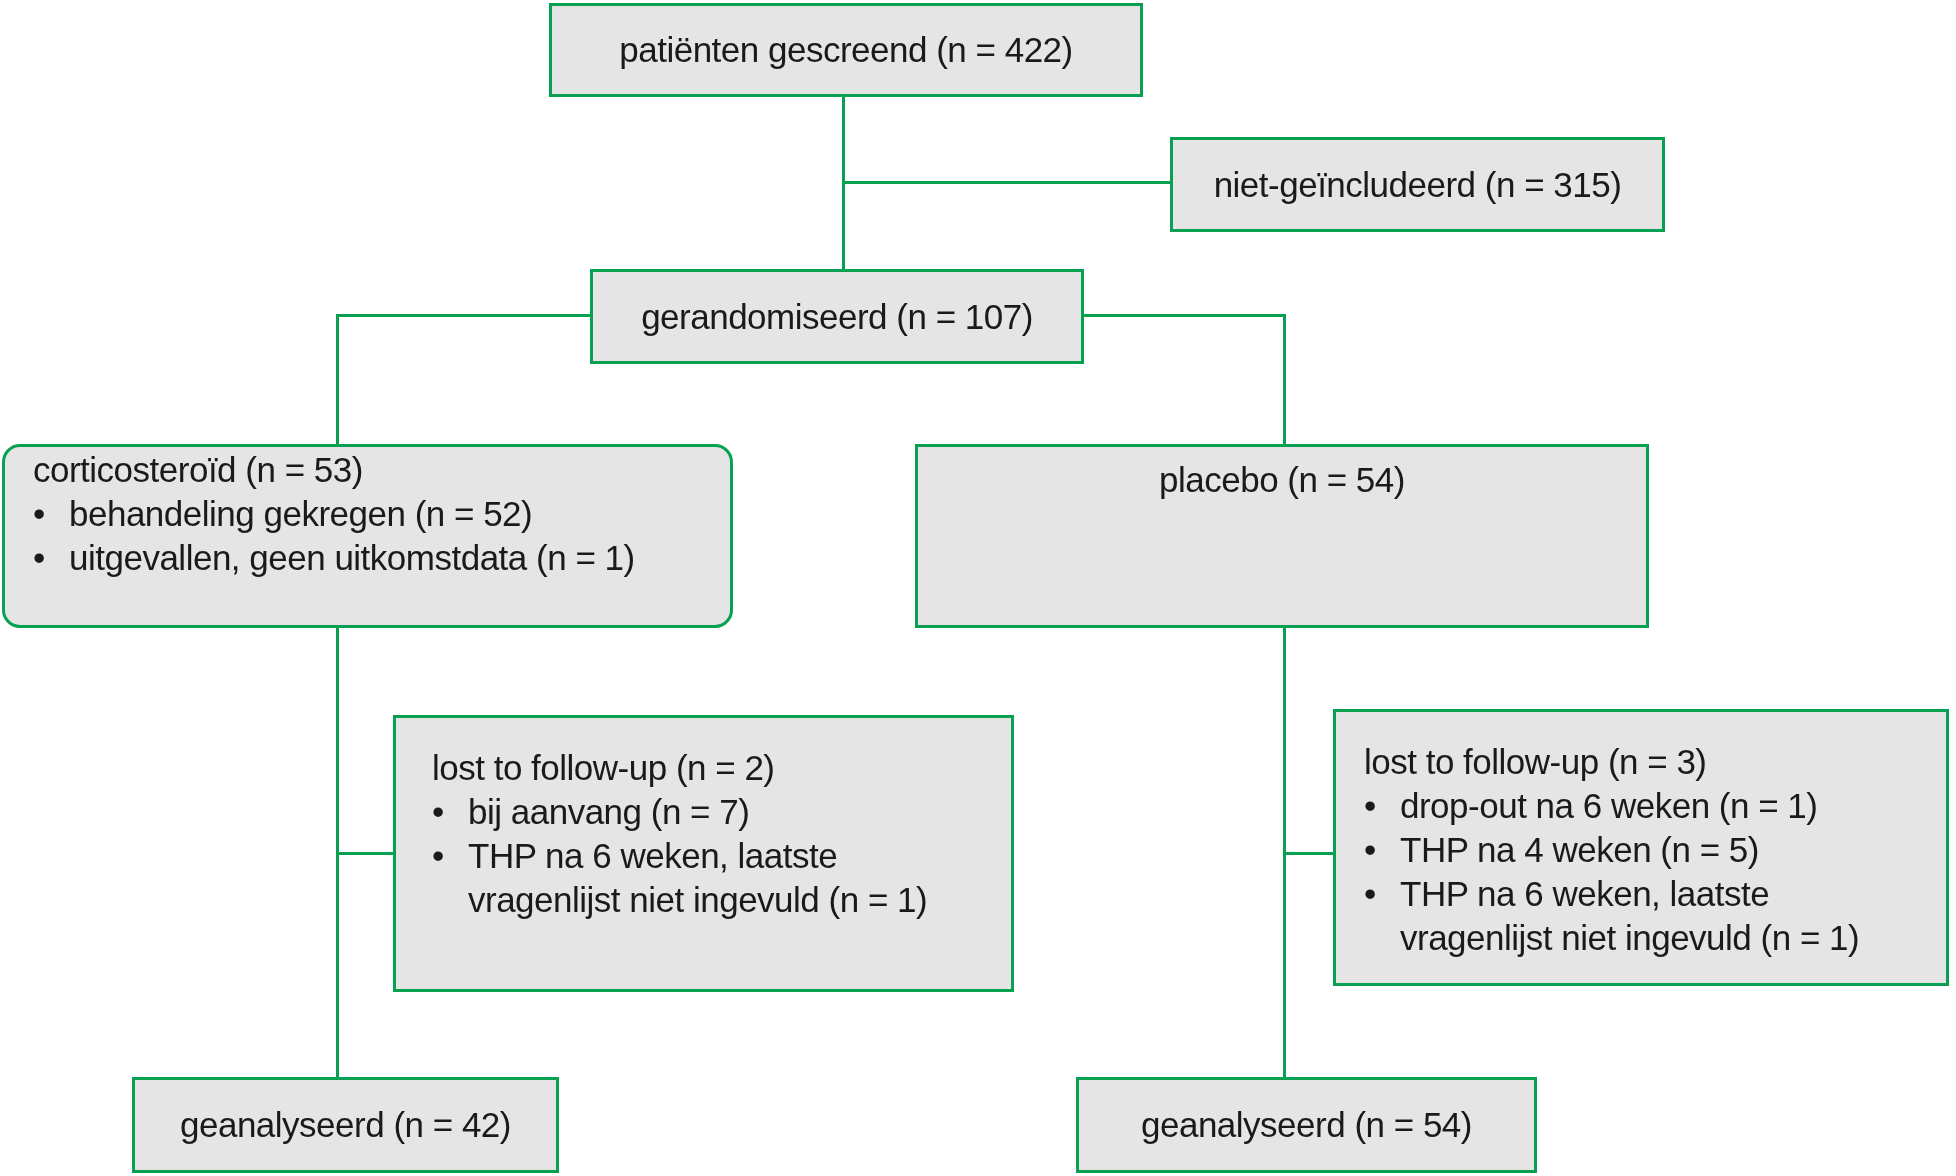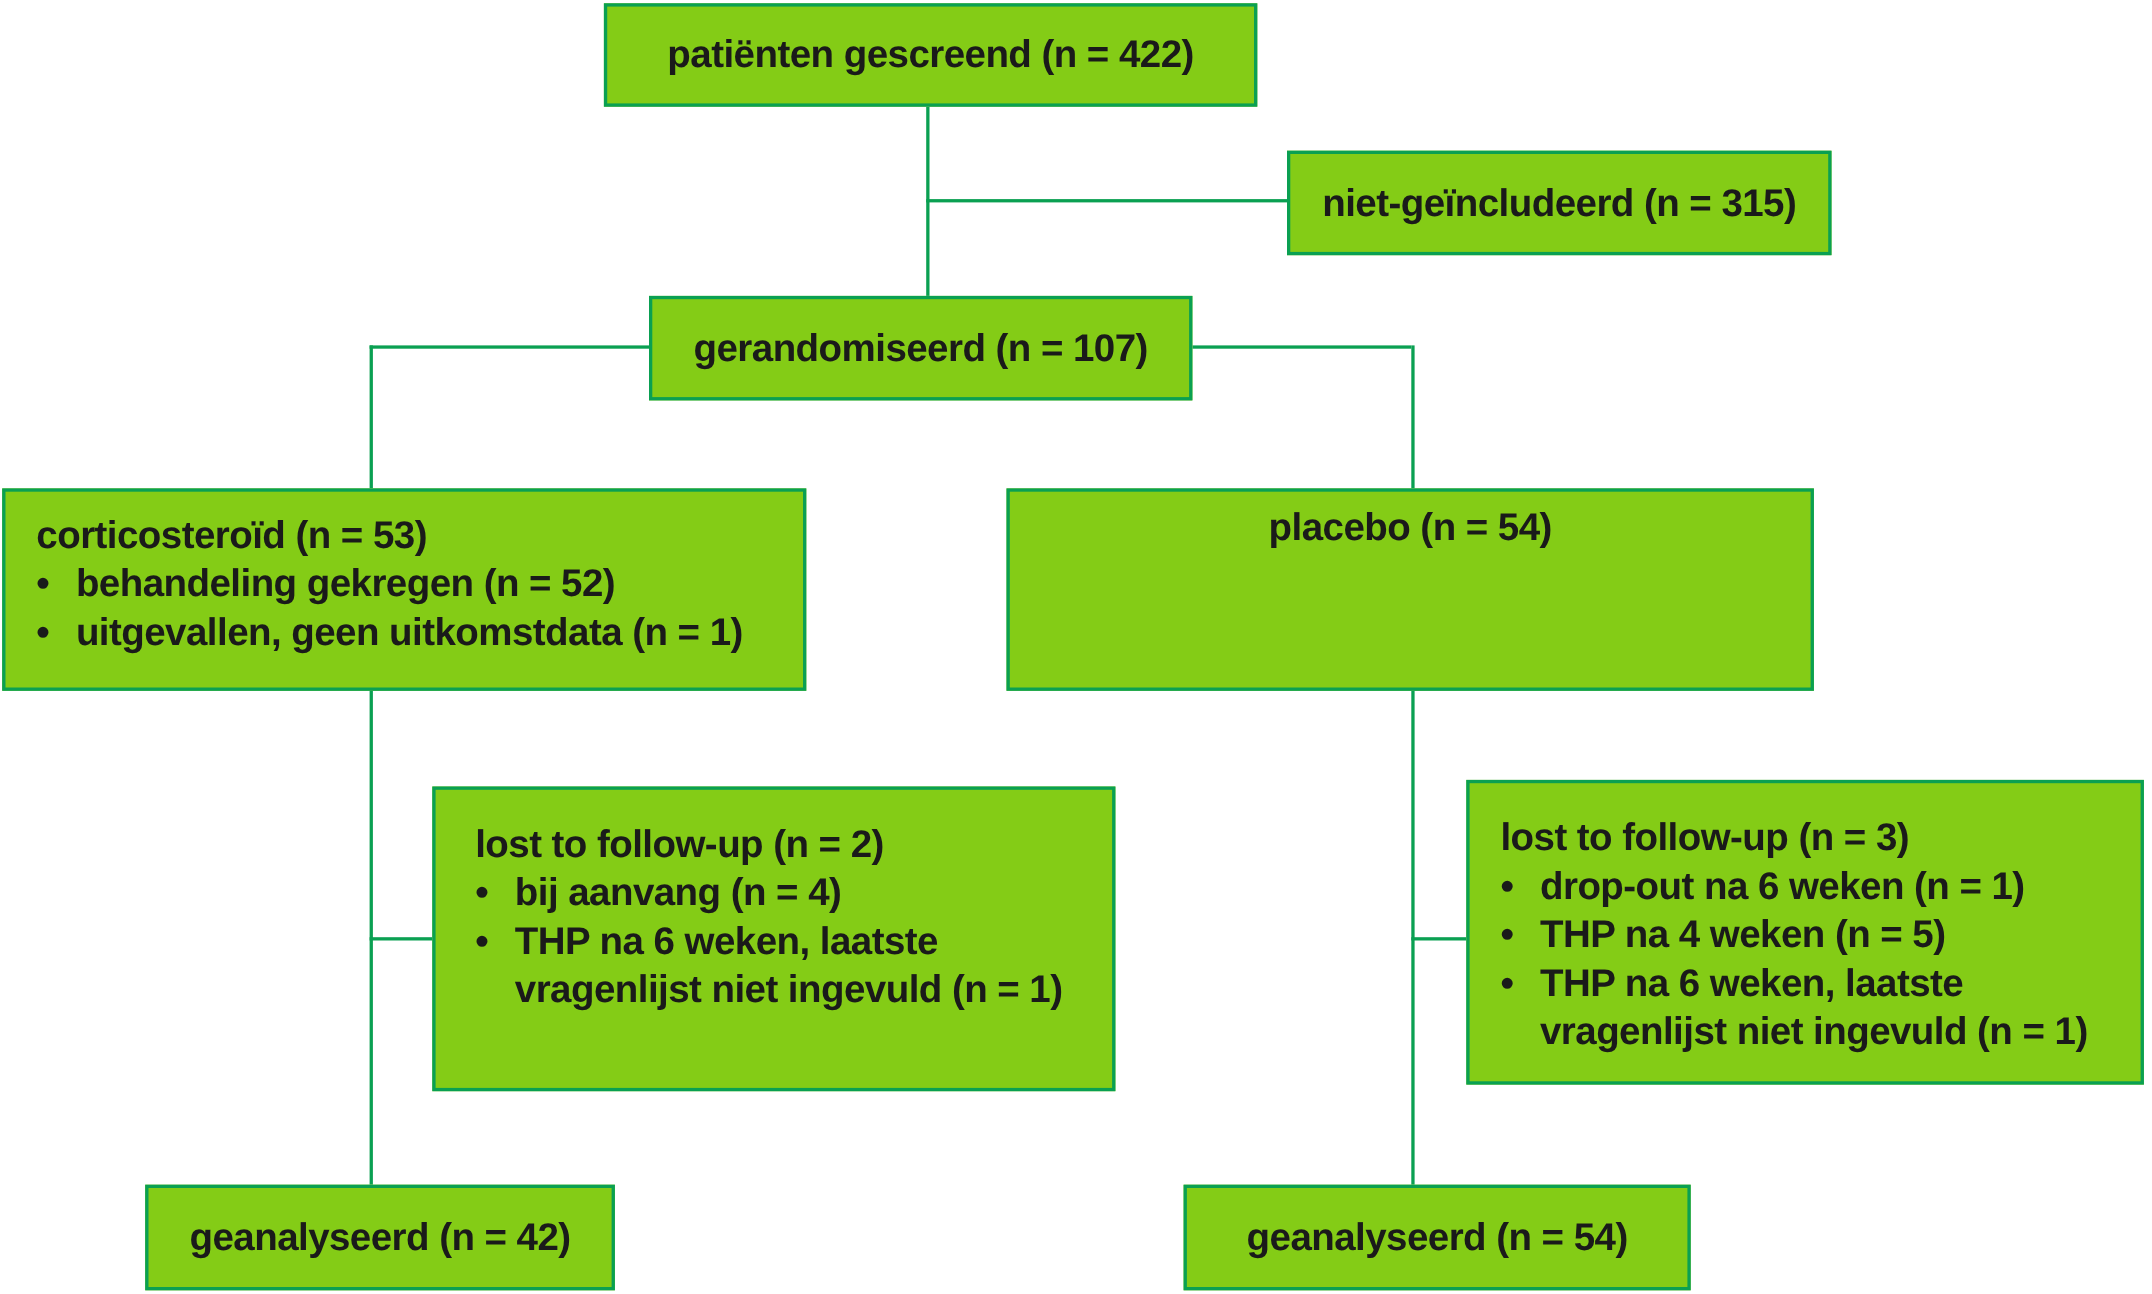--- a/index.html
+++ b/index.html
@@ -9,43 +9,42 @@
     height: 1176px;
     background: var(--bg, #ffffff);
     font-family: "Liberation Sans", sans-serif;
     color: var(--text, #1a1a1a);
     overflow: hidden;
   }
   .box {
     position: absolute;
     box-sizing: border-box;
     border: 3px solid var(--green, #0aa052);
-    background: #84cc16;
+    background: #e5e5e5;
     font-size: 35px;
     letter-spacing: -0.5px;
     white-space: nowrap;
-    font-weight: bold;
   }
   .box.center {
     display: flex;
     align-items: center;
     justify-content: center;
   }
   .box.toplabel {
     display: flex;
     align-items: flex-start;
     justify-content: center;
     padding-top: 11px;
     line-height: 44px;
   }
   .box.multi {
     padding-left: 28px;
     line-height: 44px;
   }
-  .box.multi.pt18 { padding-top: 18px; }
+  .box.multi.pt18 { padding-top: 1px; border-radius: 18px; }
   .box.multi.pt28 { padding-top: 28px; }
   .bline { display: flex; }
   .marker { width: 36px; flex: 0 0 36px; }
   .conn { position: absolute; background: var(--green, #0aa052); }
   .conn.v { width: 3px; }
   .conn.h { height: 3px; }
 </style>
 </head>
 <body>
 
@@ -91,21 +90,21 @@
   </div>
 
   <div class="box toplabel" style="left:915px; top:444px; width:734px; height:184px;">
     <span>placebo (n = 54)</span>
   </div>
 
   <div class="box multi pt28" style="left:393px; top:715px; width:621px; height:277px;padding-left:36px;">
     <div>lost to follow-up (n = 2)</div>
     <div class="bline">
       <span class="marker">•</span>
-      <span>bij aanvang (n = 4)</span>
+      <span>bij aanvang (n = 7)</span>
     </div>
     <div class="bline">
       <span class="marker">•</span>
       <span>THP na 6 weken, laatste</span>
     </div>
     <div class="bline">
       <span class="marker"></span>
       <span>vragenlijst niet ingevuld (n = 1)</span>
     </div>
   </div>

